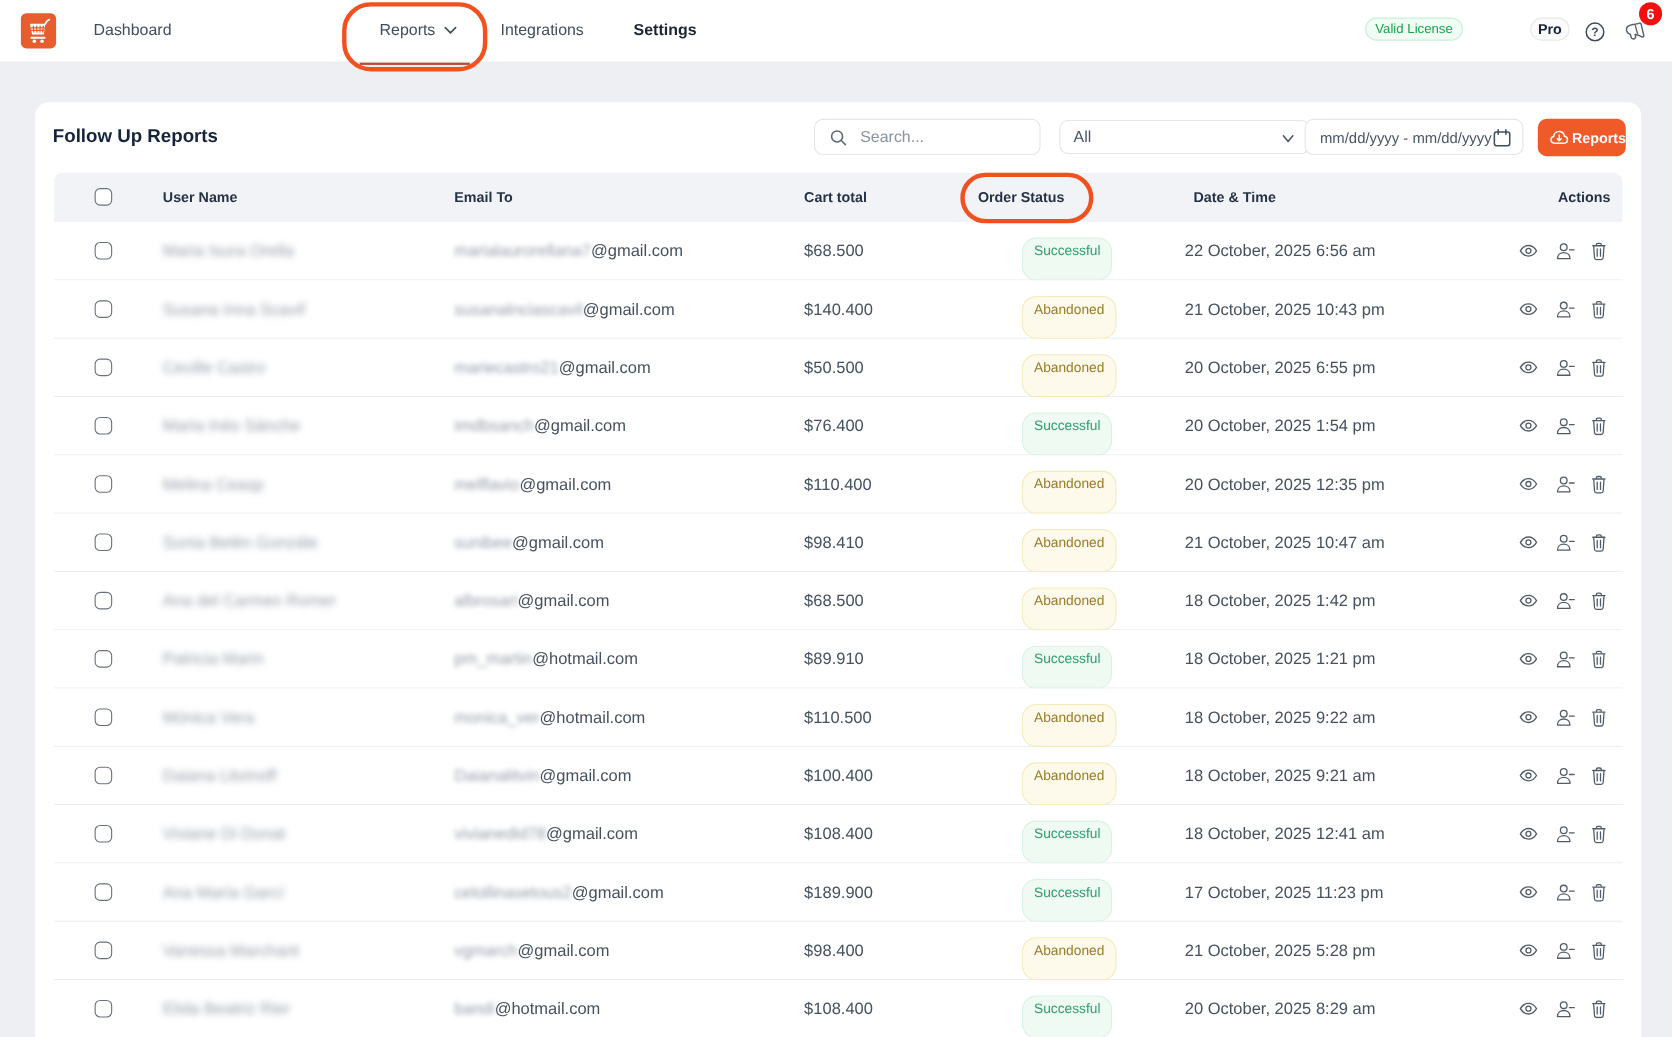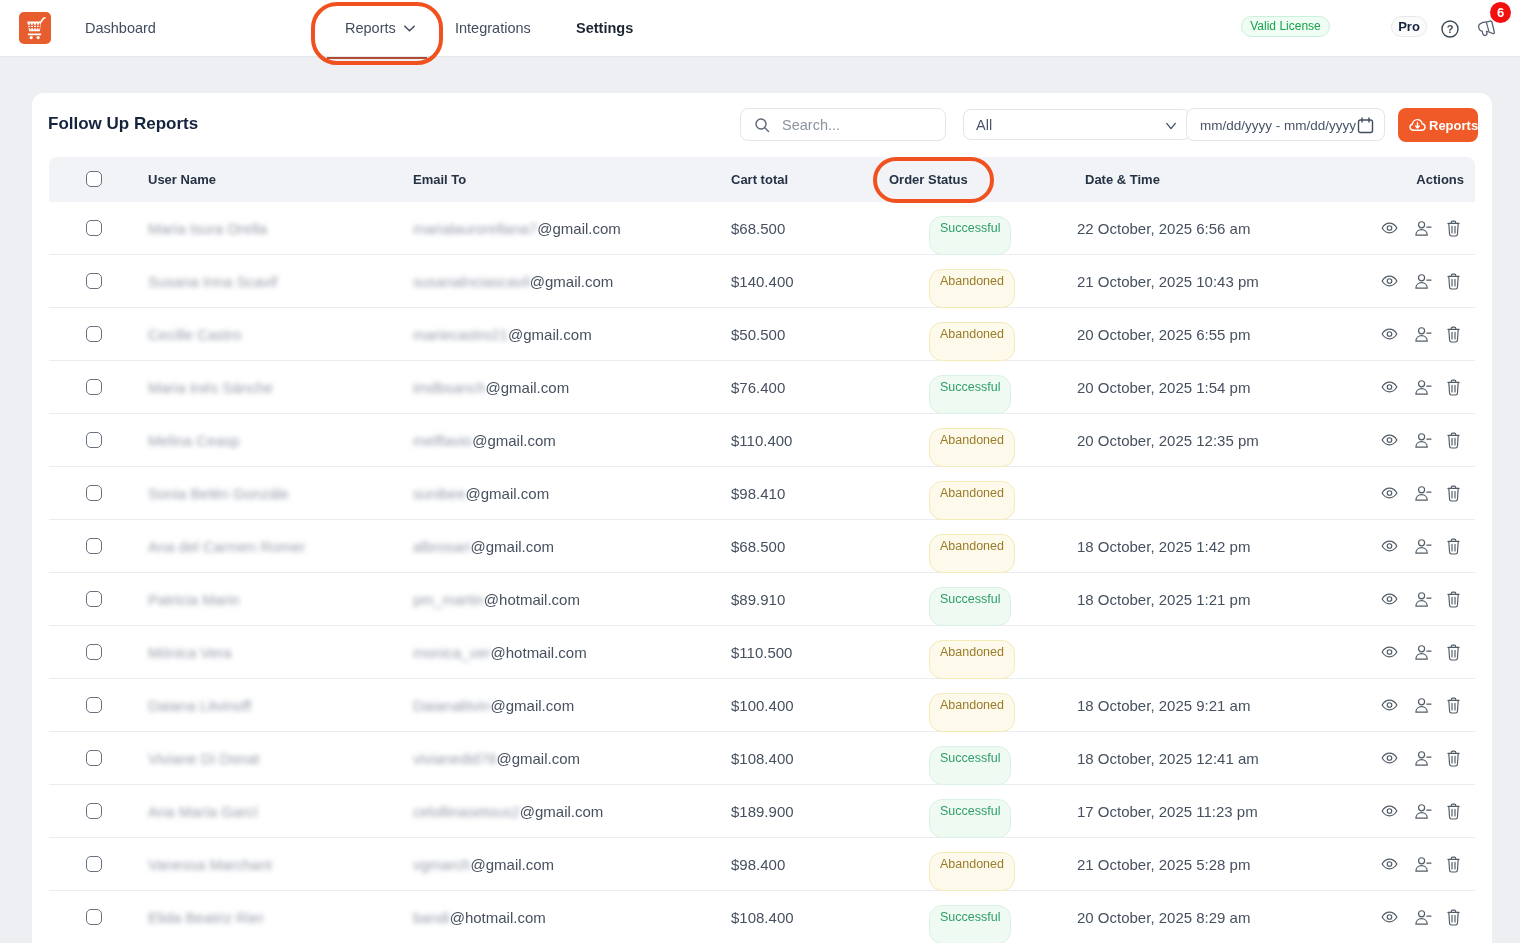--- a/index.html
+++ b/index.html
@@ -255,20 +255,21 @@
             <path d="M3 3.9 L3.8 15.2 C3.9 16.3 4.7 17 5.8 17 L10.2 17 C11.3 17 12.1 16.3 12.2 15.2 L13 3.9" fill="none" stroke="#525c67" stroke-width="1.25"></path>
             <path d="M6.4 6.7 L6.4 13.7 M9.6 6.7 L9.6 13.7" stroke="#525c67" stroke-width="1.25" stroke-linecap="round"></path>
           </svg></span>
       </div>
       <div class="row">
         <div class="cb"></div>
         <div class="cell cname blurname">Sonia Belén Gonzále</div>
         <div class="cell cemail"><span class="blurpre">sunibee</span>@gmail.com</div>
         <div class="cell ccart">$98.410</div>
         <div class="pill ab">Abandoned</div>
+        <div class="cell cdate">21 October, 2025 10:47 am</div>
         <span class="ico ico-eye"><svg width="17" height="16" viewBox="0 0 18 16">
             <path d="M1.2 8 C3.2 4.6 5.9 2.9 9 2.9 C12.1 2.9 14.8 4.6 16.8 8 C14.8 11.4 12.1 13.1 9 13.1 C5.9 13.1 3.2 11.4 1.2 8 Z" fill="none" stroke="#525c67" stroke-width="1.25"></path>
             <circle cx="9" cy="8" r="2.4" fill="none" stroke="#525c67" stroke-width="1.25"></circle>
           </svg></span>
         <span class="ico ico-usr"><svg width="18" height="17" viewBox="0 0 19 17">
             <circle cx="8" cy="4.6" r="3.2" fill="none" stroke="#525c67" stroke-width="1.25"></circle>
             <path d="M2 15.5 C2 11.8 4.7 9.7 8 9.7 C11.3 9.7 14 11.8 14 15.5 Z" fill="none" stroke="#525c67" stroke-width="1.25" stroke-linejoin="round"></path>
             <path d="M13.5 7 L18 7" stroke="#525c67" stroke-width="1.25" stroke-linecap="round"></path>
           </svg></span>
         <span class="ico ico-tr"><svg width="15" height="17" viewBox="0 0 16 18">
@@ -323,20 +324,21 @@
             <path d="M3 3.9 L3.8 15.2 C3.9 16.3 4.7 17 5.8 17 L10.2 17 C11.3 17 12.1 16.3 12.2 15.2 L13 3.9" fill="none" stroke="#525c67" stroke-width="1.25"></path>
             <path d="M6.4 6.7 L6.4 13.7 M9.6 6.7 L9.6 13.7" stroke="#525c67" stroke-width="1.25" stroke-linecap="round"></path>
           </svg></span>
       </div>
       <div class="row">
         <div class="cb"></div>
         <div class="cell cname blurname">Mónica Vera</div>
         <div class="cell cemail"><span class="blurpre">monica_ver</span>@hotmail.com</div>
         <div class="cell ccart">$110.500</div>
         <div class="pill ab">Abandoned</div>
+        <div class="cell cdate">18 October, 2025 9:22 am</div>
         <span class="ico ico-eye"><svg width="17" height="16" viewBox="0 0 18 16">
             <path d="M1.2 8 C3.2 4.6 5.9 2.9 9 2.9 C12.1 2.9 14.8 4.6 16.8 8 C14.8 11.4 12.1 13.1 9 13.1 C5.9 13.1 3.2 11.4 1.2 8 Z" fill="none" stroke="#525c67" stroke-width="1.25"></path>
             <circle cx="9" cy="8" r="2.4" fill="none" stroke="#525c67" stroke-width="1.25"></circle>
           </svg></span>
         <span class="ico ico-usr"><svg width="18" height="17" viewBox="0 0 19 17">
             <circle cx="8" cy="4.6" r="3.2" fill="none" stroke="#525c67" stroke-width="1.25"></circle>
             <path d="M2 15.5 C2 11.8 4.7 9.7 8 9.7 C11.3 9.7 14 11.8 14 15.5 Z" fill="none" stroke="#525c67" stroke-width="1.25" stroke-linejoin="round"></path>
             <path d="M13.5 7 L18 7" stroke="#525c67" stroke-width="1.25" stroke-linecap="round"></path>
           </svg></span>
         <span class="ico ico-tr"><svg width="15" height="17" viewBox="0 0 16 18">

